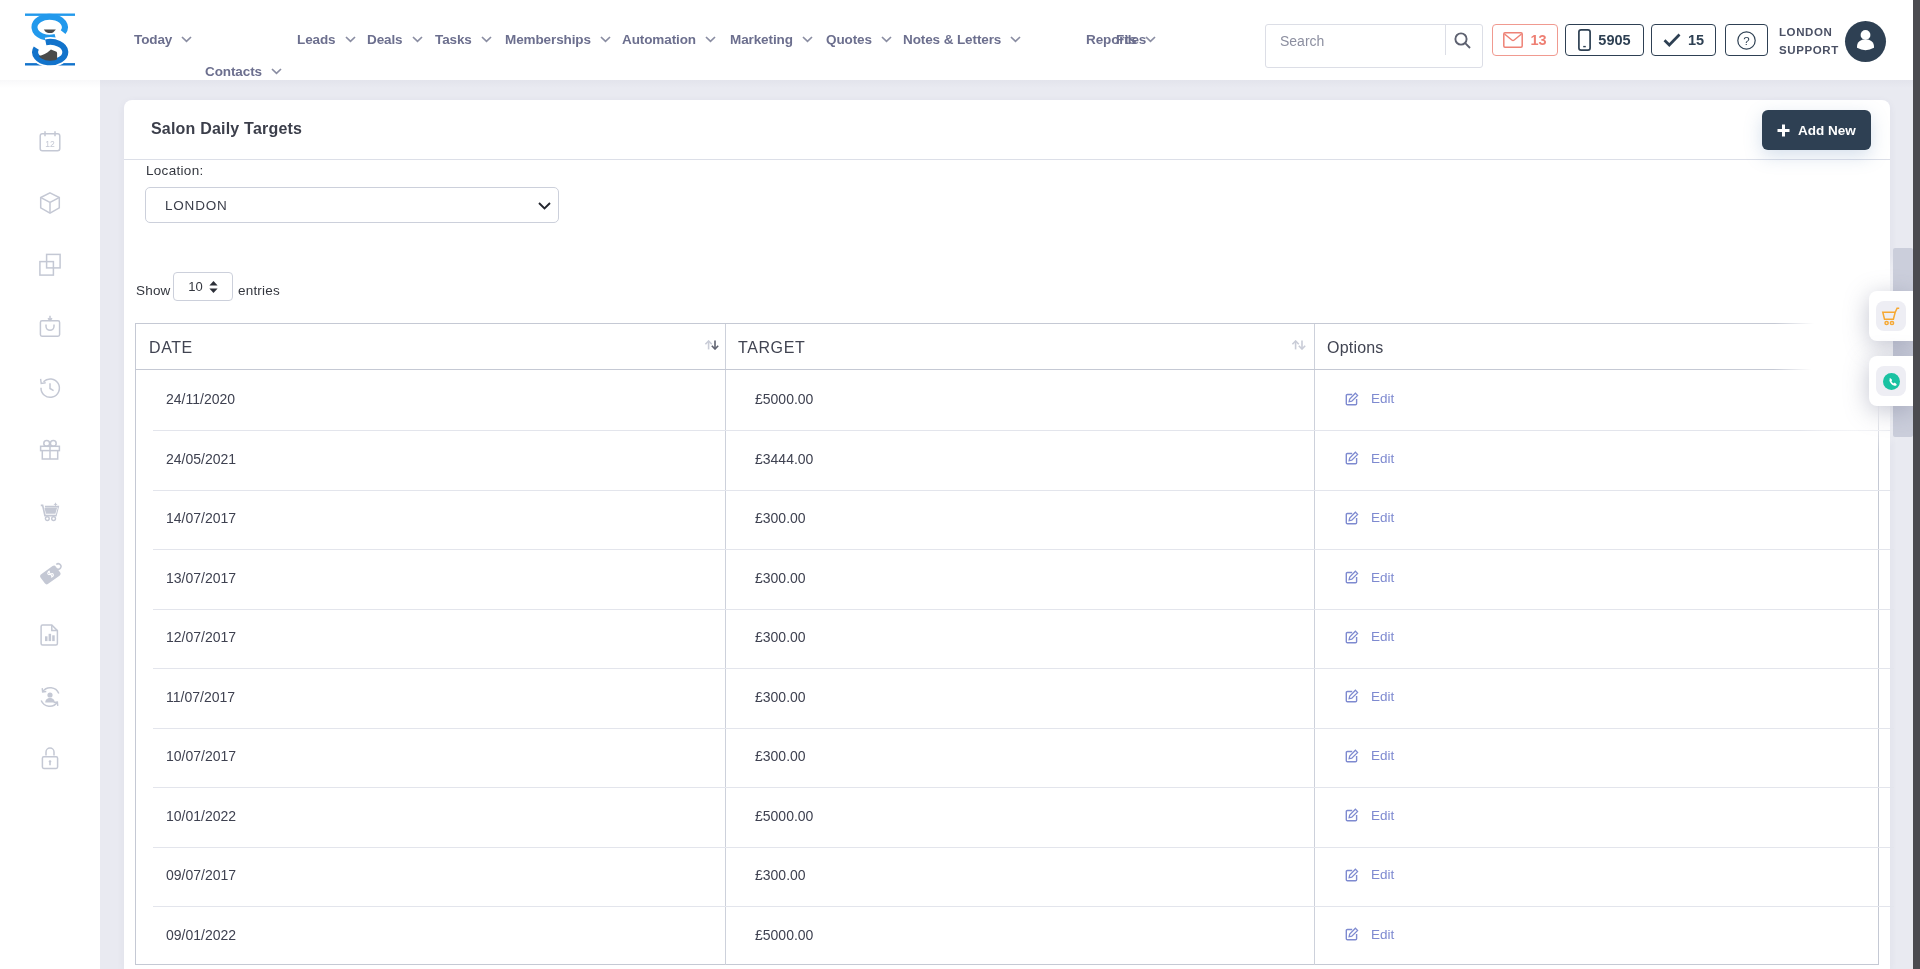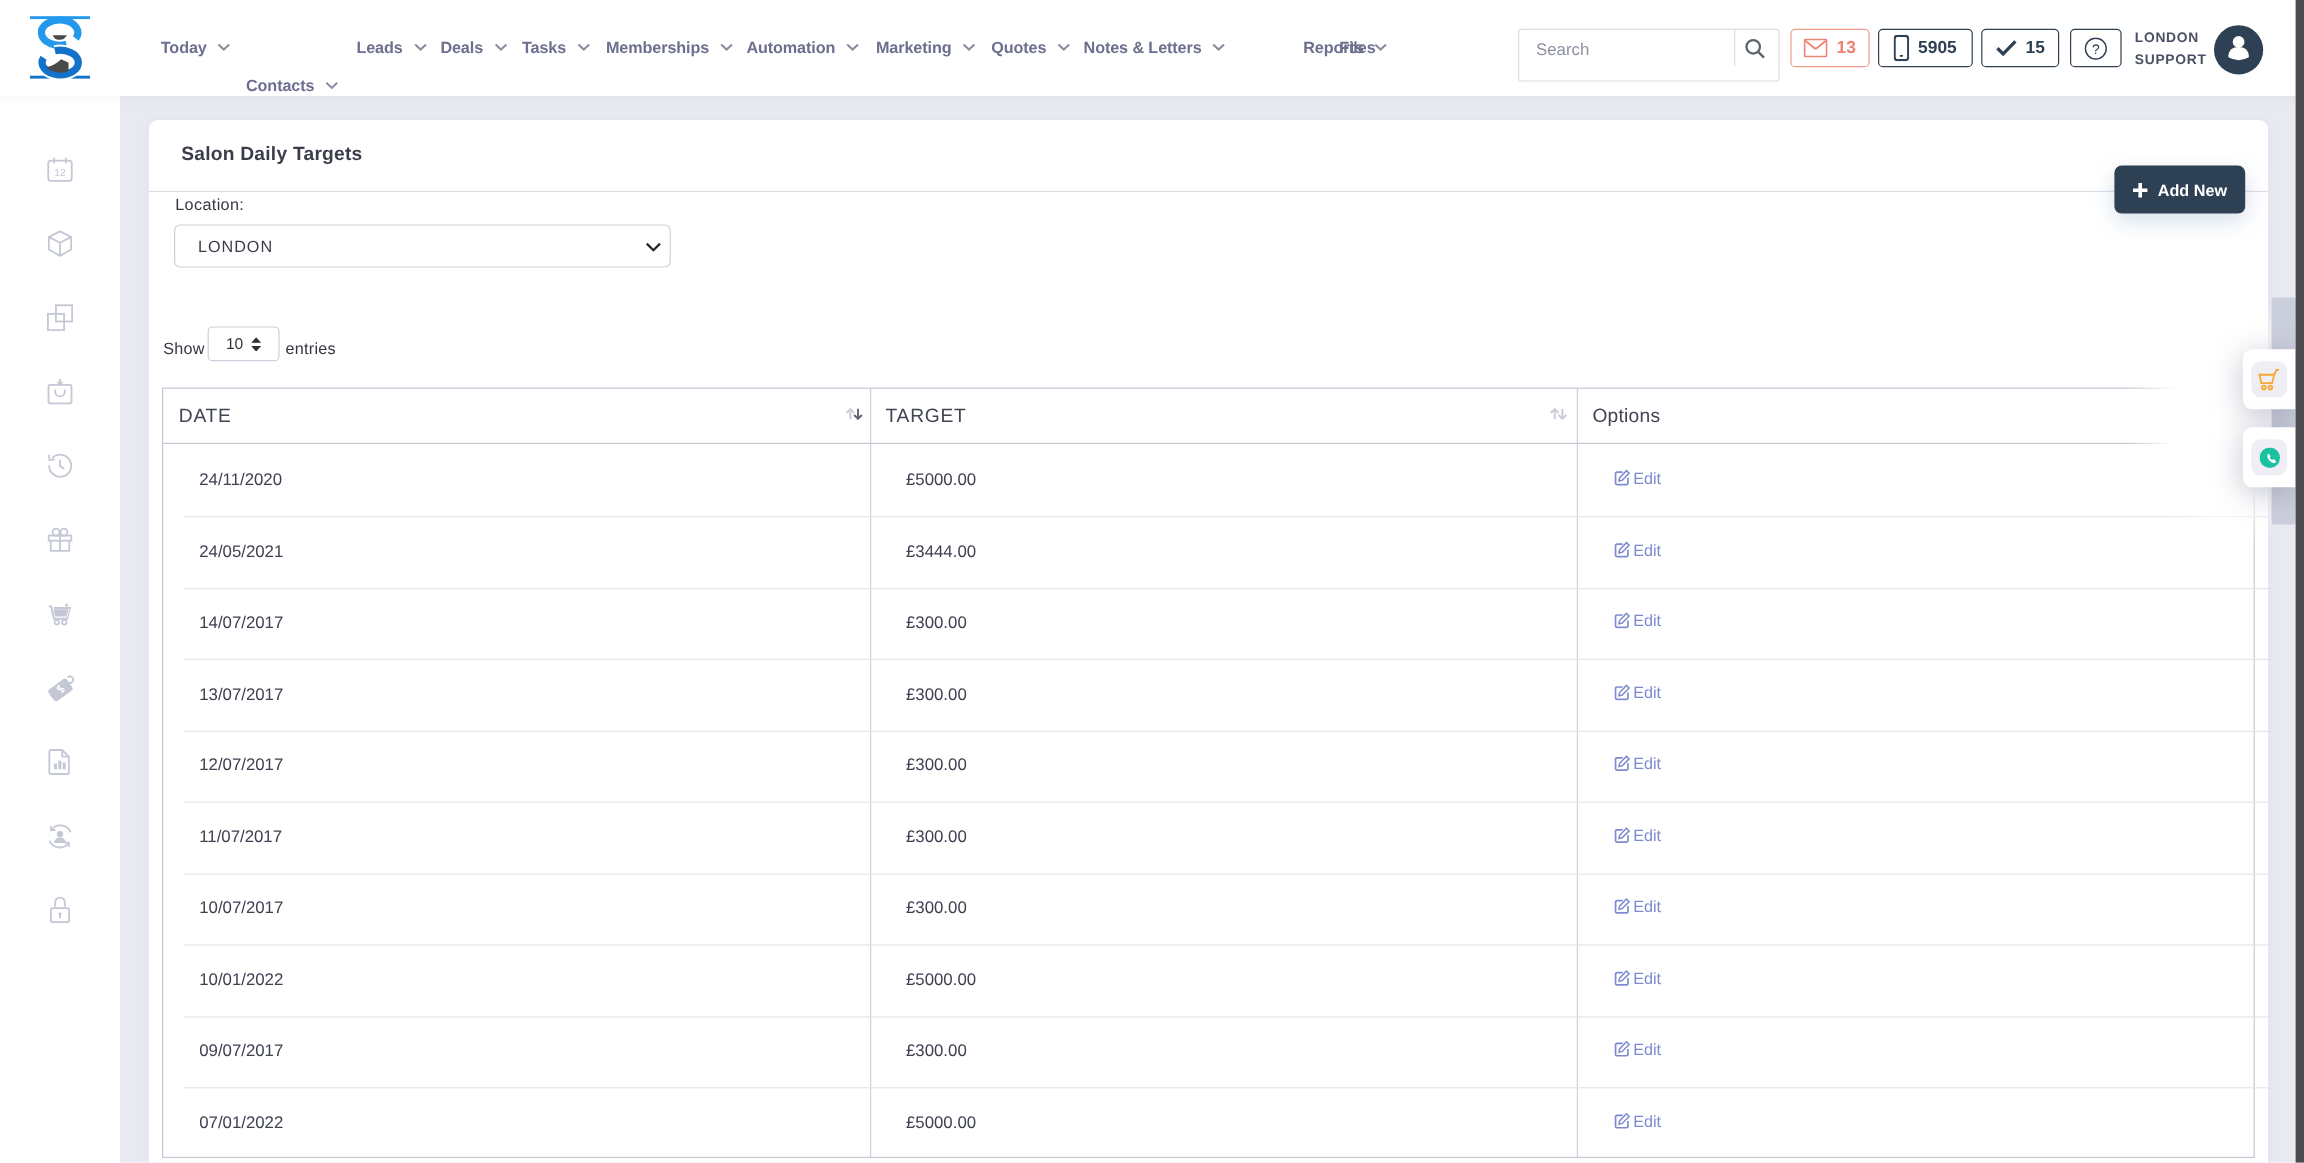--- a/index.html
+++ b/index.html
@@ -15,39 +15,39 @@
   .nvitem svg { margin-left:9px; vertical-align:1px; }
   
   .pill { position:absolute; top:24px; height:32px; border-radius:4px; background:#fff; display:flex; align-items:center; justify-content:center; gap:7px; }
   .pill .num { font-size:14.5px; font-weight:700; }
   #search { left:1265px; top:24px; width:218px; height:44px; border:1px solid #dcdee6; border-radius:3px; background:#fff; }
   #search .ph { position:absolute; left:14px; top:8px; font-size:14px; color:#8c8fa0; }
   #search .sep { position:absolute; left:179px; top:0; width:1px; height:30px; background:#dcdee6; }
   
   #card { left:124px; top:100px; width:1766px; height:869px; background:#fff; border-radius:8px 8px 0 0; box-shadow:0 2px 8px rgba(50,50,100,0.06); }
   #cardtitle { left:151px; top:120px; font-size:16px; font-weight:700; color:#3b3e4a; letter-spacing:0.2px; }
-  #addbtn { left:1762px; top:110px; width:109px; height:40px; background:#2e4053; border-radius:6px; color:#fff; display:flex; align-items:center; justify-content:center; gap:8px; font-size:13.5px; font-weight:700; box-shadow:0 6px 18px rgba(90,130,180,0.25);margin-top:28px; }
+  #addbtn { left:1762px; top:110px; width:109px; height:40px; background:#2e4053; border-radius:6px; color:#fff; display:flex; align-items:center; justify-content:center; gap:8px; font-size:13.5px; font-weight:700; box-shadow:0 6px 18px rgba(90,130,180,0.25); }
   #carddiv { left:124px; top:159px; width:1766px; height:1px; background:#dcdfe8; }
   #loclabel { left:146px; top:163px; font-size:13.5px; font-weight:400; color:#34373f; letter-spacing:0.3px; }
   #locsel { left:145px; top:187px; width:414px; height:36px; border:1px solid #ccd0db; border-radius:5px; background:#fff; }
   #locsel .t { position:absolute; left:19px; top:10px; font-size:13.5px; color:#3b3e4a; font-weight:400; letter-spacing:0.8px;}
   #locsel svg { position:absolute; right:7px; top:14px; }
   #showlbl { left:136px; top:283px; font-size:13.5px; font-weight:400; color:#34373f; letter-spacing:0.2px; }
   #showsel { left:173px; top:272px; width:60px; height:29px; border:1px solid #ccd0db; border-radius:4px; background:#fff; display:flex; align-items:center; justify-content:center; gap:6px; }
   #showsel .n { font-size:13px; color:#34373f; font-weight:400; }
   #entrieslbl { left:238px; top:283px; font-size:13.5px; font-weight:400; color:#34373f; letter-spacing:0.2px; }
   
   #tbl { left:135px; top:323px; width:1744px; height:642px; border:1px solid #c5c9d4; background:#fff; }
   .colline { position:absolute; top:0; width:1px; height:641px; background:#cdd1db; }
   #thead { position:absolute; left:0; top:0; width:1741px; height:46px; border-bottom:1px solid #c5c9d4; }
   .th { position:absolute; top:15px; font-size:16px; font-weight:400; color:#414452; letter-spacing:0.6px; }
   .row { position:absolute; left:17px; width:1741px; height:60px; border-bottom:1px solid #e3e5ec; }
   .row:last-child { border-bottom:none; }
   .cell { position:absolute; top:20px; font-size:14px; color:#3e4150; letter-spacing:0px; }
-  .edit { position:absolute; left:1192px; top:20px; color:#7e8ad0; font-size:13.5px; display:flex; align-items:flex-start; gap:2px; }
+  .edit { position:absolute; left:1192px; top:20px; color:#7e8ad0; font-size:13.5px; display:flex; align-items:center; gap:12px; }
   .sort { position:absolute; top:16px; }
   
   .sicon { position:absolute; left:38px; }
   
   #pgscroll { z-index:9; left:1913px; top:0; width:7px; height:969px; background:#4b4b50; }
   #innerthumb { left:1893px; top:248px; width:20px; height:189px; background:#cbcedb; border-radius:2px; }
   .floatbox { z-index:5; position:absolute; left:1869px; width:44px; height:50px; background:#fff; border-radius:8px 0 0 8px; box-shadow:0 5px 25px rgba(120,125,150,0.45); }
   .floatbox .insq { position:absolute; left:7px; top:10px; width:30px; height:30px; background:#eeeef4; border-radius:8px; display:flex; align-items:center; justify-content:center; }
 </style>
 </head>
@@ -356,21 +356,21 @@
     <span class="cell" style="left:602px;">£300.00</span>
     <span class="edit">
         <svg width="14" height="14" viewBox="0 0 14 14" fill="none" stroke="#7e8ad0" stroke-width="1.4">
           <path d="M11.6 7.1v4.6a1.1 1.1 0 0 1-1.1 1.1H2.4a1.1 1.1 0 0 1-1.1-1.1V3.6a1.1 1.1 0 0 1 1.1-1.1h4.8"></path>
           <path d="M10.4 1.2l2.2 2.2-5.8 5.8-2.7.6.6-2.7z" stroke-width="1.25"></path>
         </svg>
         <span>Edit</span>
       </span>
   </div>
   <div class="row" style="top:582.5px;">
-    <span class="cell" style="left:13px;">07/01/2022</span>
+    <span class="cell" style="left:13px;">09/01/2022</span>
     <span class="cell" style="left:602px;">£5000.00</span>
     <span class="edit">
         <svg width="14" height="14" viewBox="0 0 14 14" fill="none" stroke="#7e8ad0" stroke-width="1.4">
           <path d="M11.6 7.1v4.6a1.1 1.1 0 0 1-1.1 1.1H2.4a1.1 1.1 0 0 1-1.1-1.1V3.6a1.1 1.1 0 0 1 1.1-1.1h4.8"></path>
           <path d="M10.4 1.2l2.2 2.2-5.8 5.8-2.7.6.6-2.7z" stroke-width="1.25"></path>
         </svg>
         <span>Edit</span>
       </span>
   </div>
 </div>

